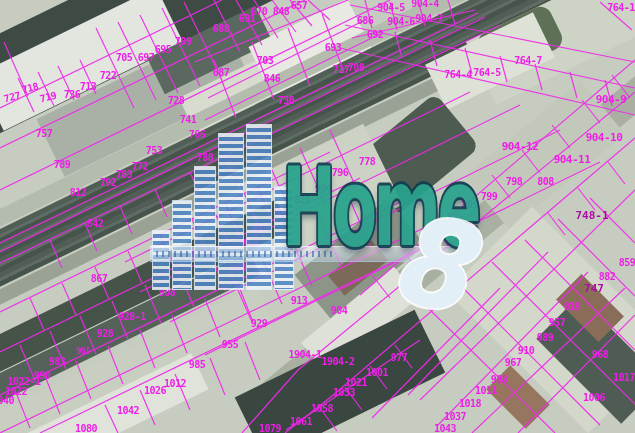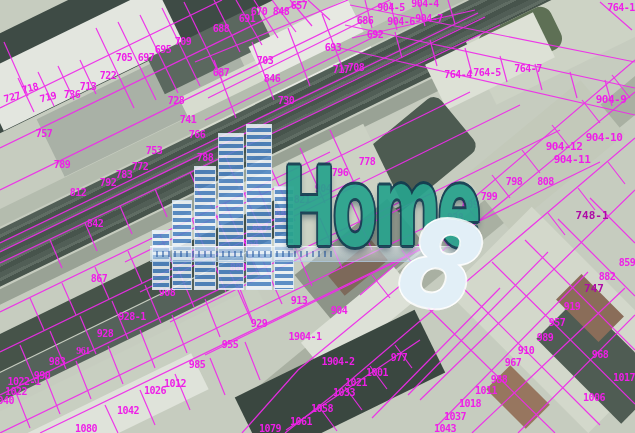--- a/index.html
+++ b/index.html
@@ -114,25 +114,25 @@
       <span class="pl" style="left: 356px; top: 67px;">708</span>
       <span class="pl" style="left: 365px; top: 20px;">686</span>
       <span class="pl" style="left: 375px; top: 34px;">692</span>
       <span class="pl" style="left: 391px; top: 7px;">904-5</span>
       <span class="pl" style="left: 425px; top: 3px;">904-4</span>
       <span class="pl" style="left: 401px; top: 21px;">904-6</span>
       <span class="pl" style="left: 429px; top: 18px;">904-7</span>
       <span class="pl" style="left: 621px; top: 7px;">764-1</span>
       <span class="pl" style="left: 458px; top: 74px;">764-4</span>
       <span class="pl" style="left: 487px; top: 72px;">764-5</span>
-      <span class="pl" style="left: 528px; top: 68px;">764-7</span>
+      <span class="pl" style="left: 528px; top: 60px;">764-7</span>
       <span class="pl L" style="left: 611px; top: 99px;">904-9</span>
       <span class="pl L" style="left: 604px; top: 137px;">904-10</span>
       <span class="pl L" style="left: 572px; top: 159px;">904-11</span>
-      <span class="pl L" style="left: 520px; top: 146px; margin-left: 44px;">904-12</span>
+      <span class="pl L" style="left: 520px; top: 146px;">904-12</span>
       <span class="pl" style="left: 44px; top: 133px;">757</span>
       <span class="pl" style="left: 176px; top: 100px;">728</span>
       <span class="pl" style="left: 188px; top: 119px;">741</span>
       <span class="pl" style="left: 197px; top: 134px;">766</span>
       <span class="pl" style="left: 205px; top: 157px;">788</span>
       <span class="pl" style="left: 154px; top: 150px;">753</span>
       <span class="pl" style="left: 140px; top: 166px;">772</span>
       <span class="pl" style="left: 124px; top: 174px;">783</span>
       <span class="pl" style="left: 108px; top: 182px;">792</span>
       <span class="pl" style="left: 62px; top: 164px;">789</span>
@@ -183,21 +183,21 @@
       <span class="pl" style="left: 513px; top: 362px;">967</span>
       <span class="pl" style="left: 499px; top: 379px;">988</span>
       <span class="pl" style="left: 486px; top: 390px;">1011</span>
       <span class="pl" style="left: 600px; top: 354px;">968</span>
       <span class="pl" style="left: 624px; top: 377px;">1017</span>
       <span class="pl" style="left: 594px; top: 397px;">1006</span>
       <span class="pl" style="left: 470px; top: 403px;">1018</span>
       <span class="pl" style="left: 455px; top: 416px;">1037</span>
       <span class="pl" style="left: 445px; top: 428px;">1043</span>
       <span class="pl b" style="left: 357px; top: 421px; margin-top: 24px;">748-2</span>
-      <span class="pl" style="left: 305px; top: 336px;">1904-1</span>
+      <span class="pl" style="left: 305px; top: 354px;">1904-1</span>
       <span class="pl" style="left: 338px; top: 361px;">1904-2</span>
       <span class="pl" style="left: 399px; top: 357px;">977</span>
       <span class="pl" style="left: 377px; top: 372px;">1001</span>
       <span class="pl" style="left: 356px; top: 382px;">1021</span>
       <span class="pl" style="left: 344px; top: 392px;">1033</span>
       <span class="pl" style="left: 322px; top: 408px;">1058</span>
       <span class="pl" style="left: 301px; top: 421px;">1061</span>
       <span class="pl" style="left: 270px; top: 428px;">1079</span>
     </div>
 

